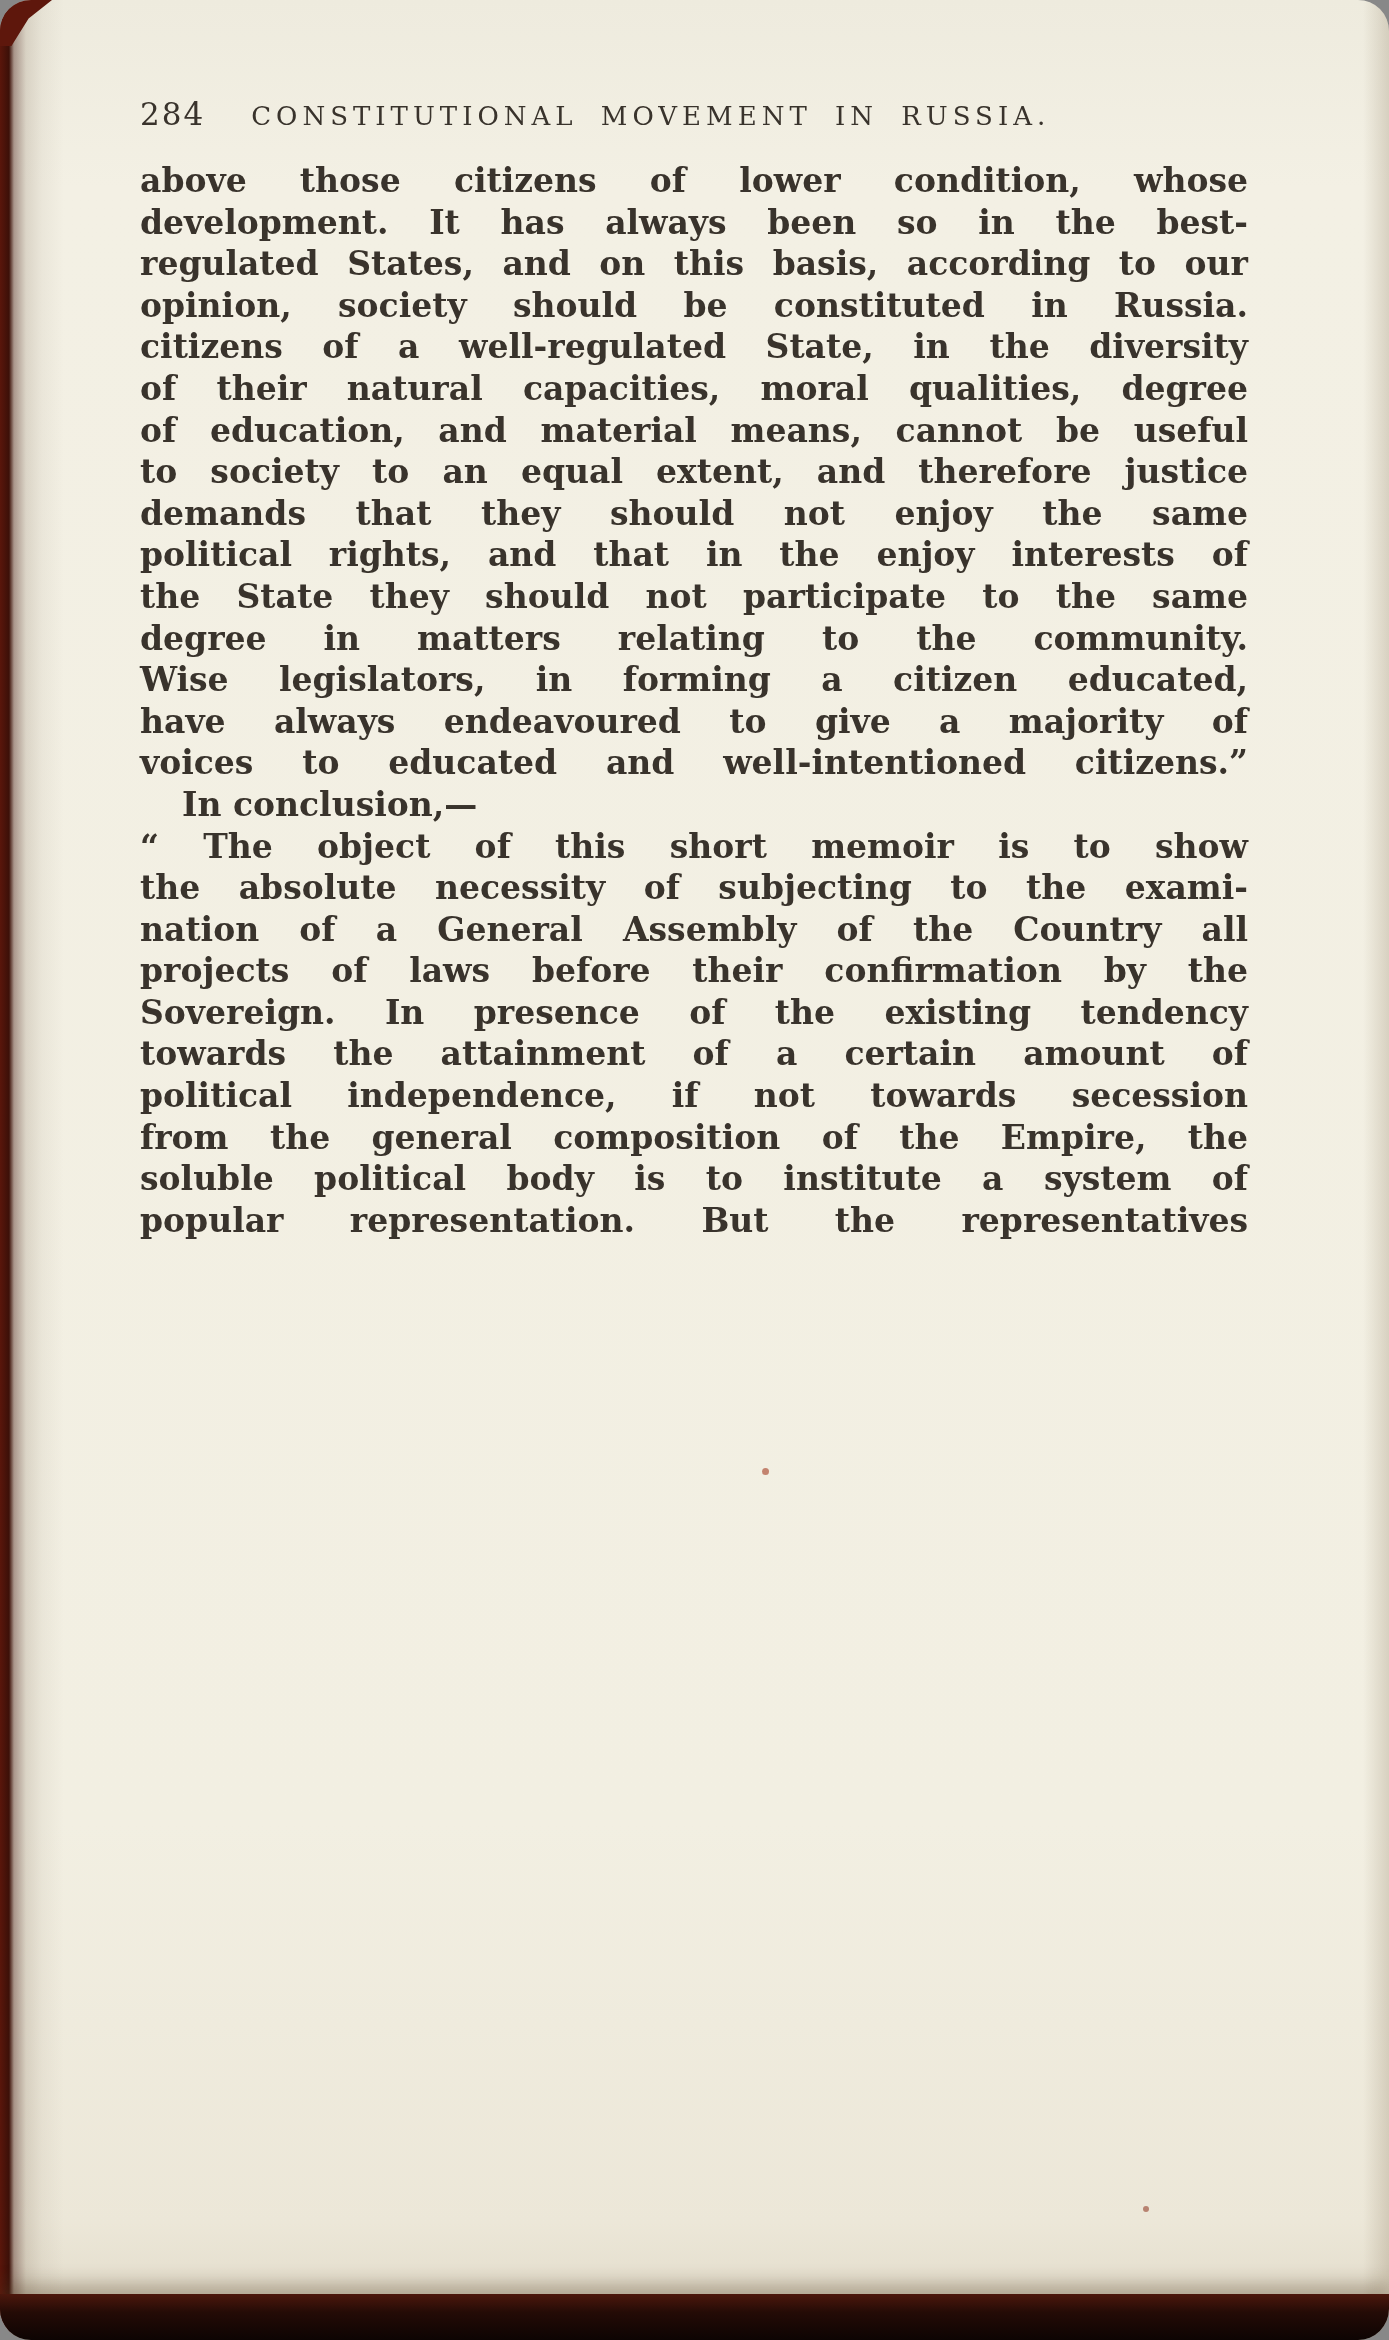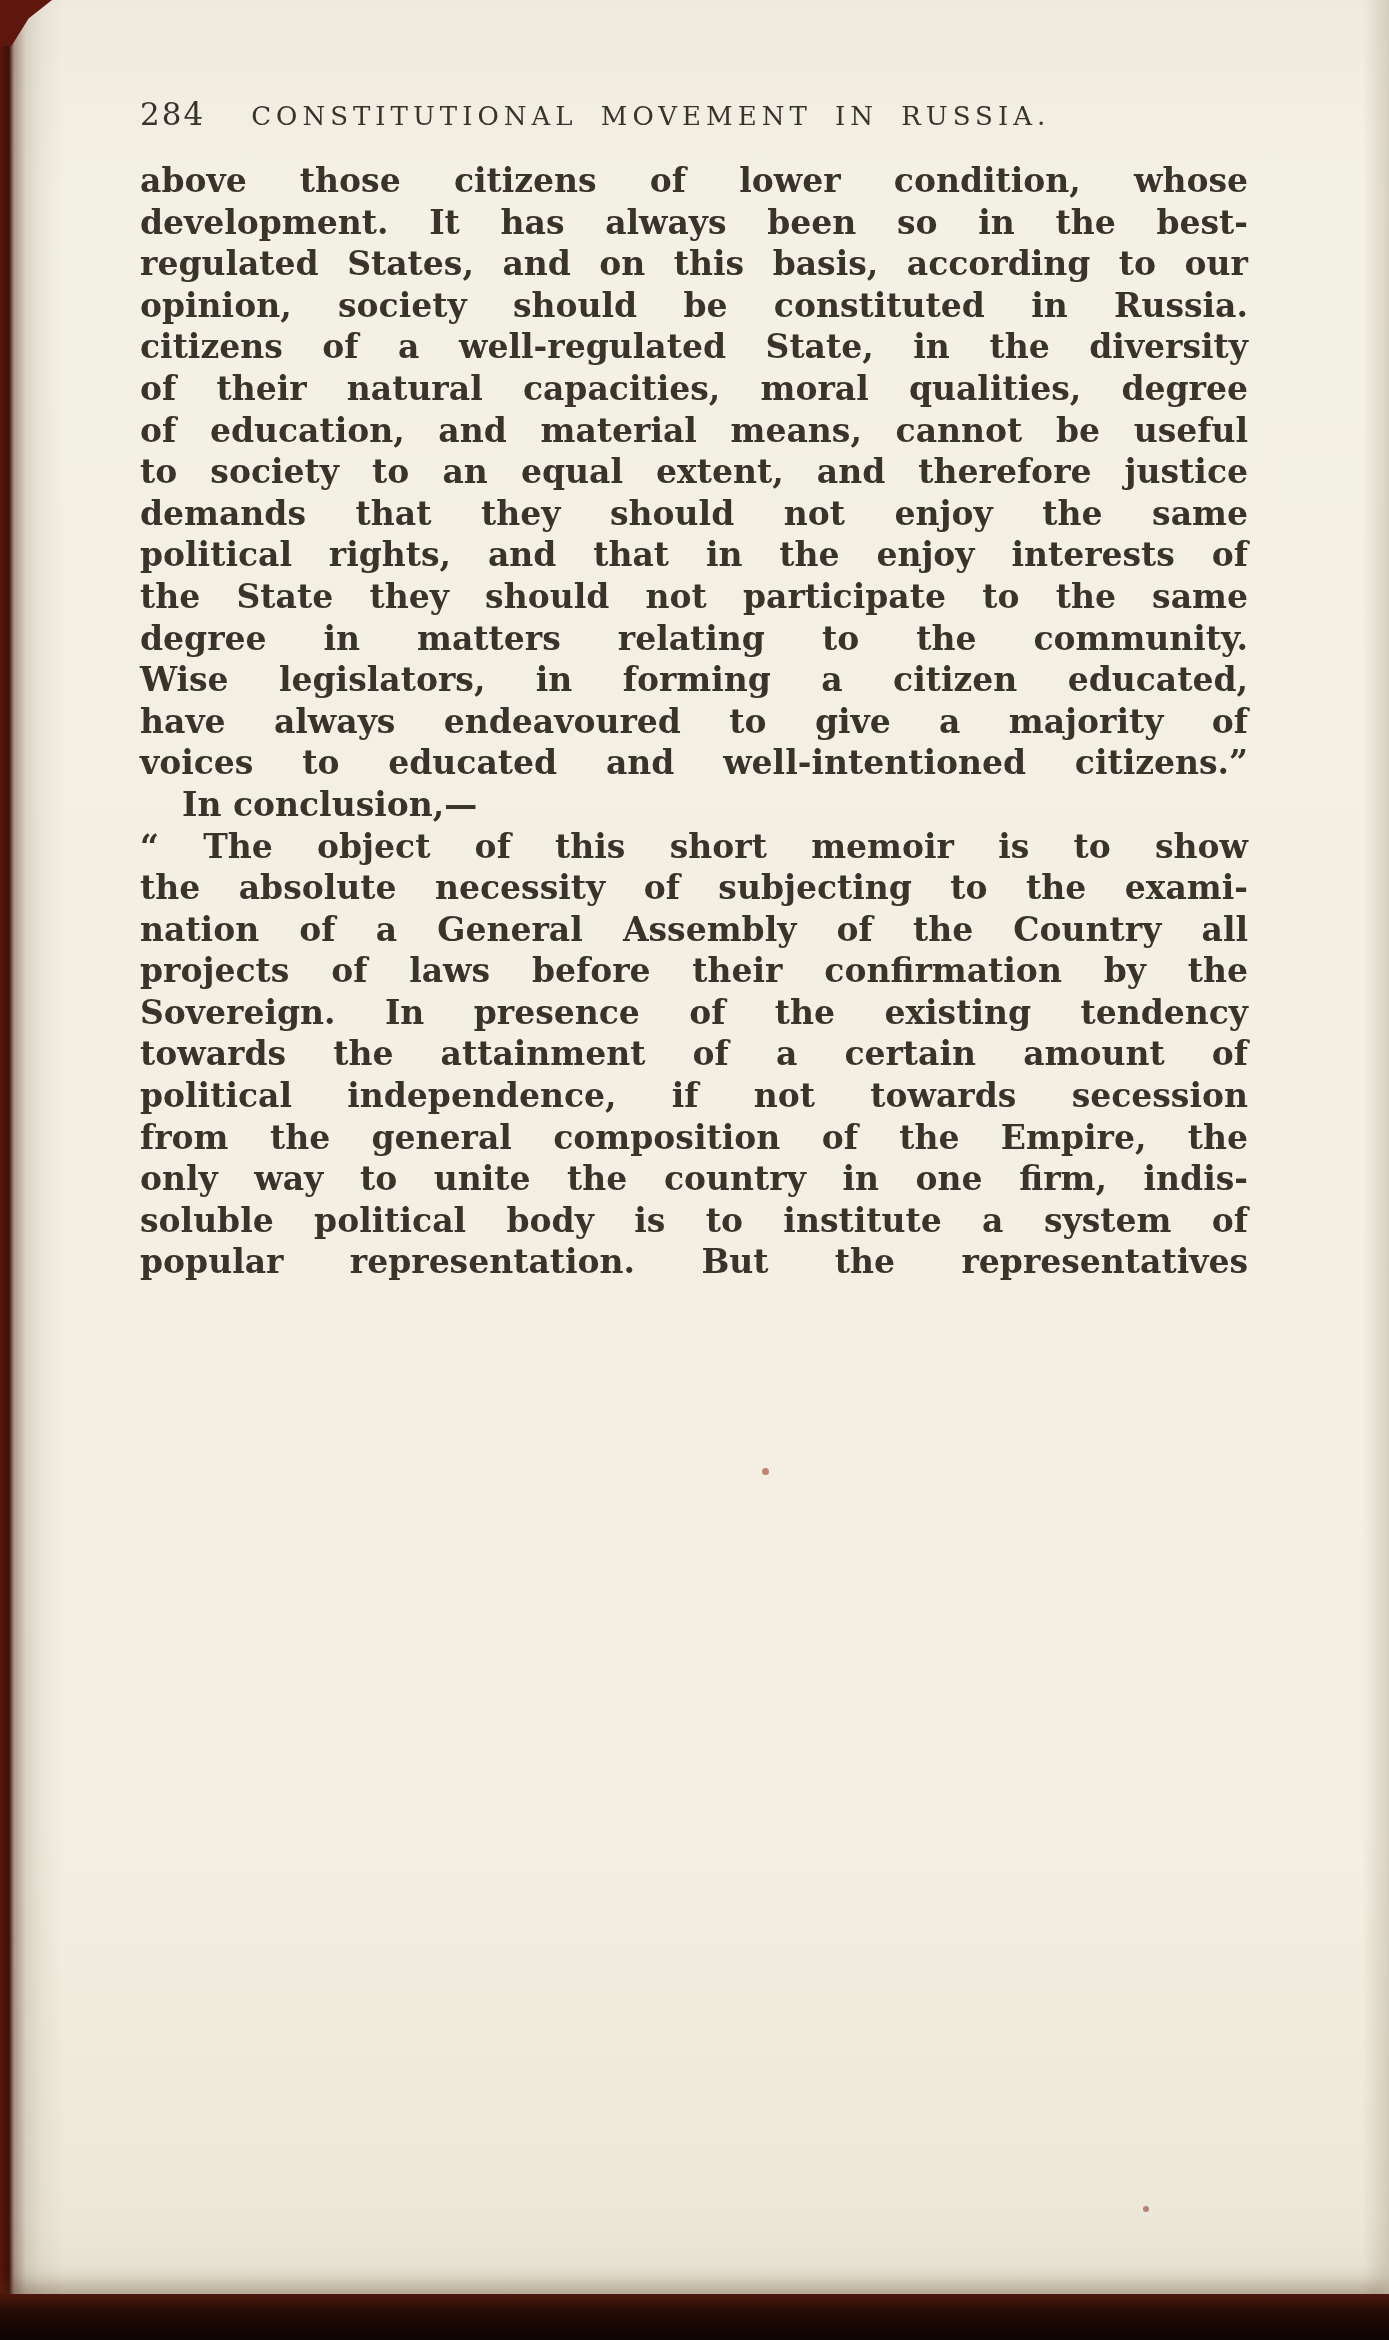--- a/index.html
+++ b/index.html
@@ -10,20 +10,21 @@
   .page {
     position: relative;
     width: 1389px;
     height: 2340px;
     margin: 0 auto;
     overflow: hidden;
     background:
       linear-gradient(180deg, #eeebde 0%, #f3f0e4 8%, #f2efe2 78%, #ece7d8 95%, #ded7c5 100%);
     font-family: "DejaVu Serif", serif;
     color: #39332c;
+    border-radius: 31px;
   }
   
   .edge-left {
     position: absolute;
     left: 0; top: 0;
     width: 64px; height: 100%;
     background: linear-gradient(90deg,
       #5a160b 0px, #3c1008 9px,
       rgba(61,16,8,0.40) 14px,
       rgba(95,70,48,0.16) 26px,
@@ -131,21 +132,20 @@
       <div class="line">voices to educated and well-intentioned citizens.”</div>
       <div class="line indent noj">In conclusion,—</div>
       <div class="line">“ The object of this short memoir is to show</div>
       <div class="line">the absolute necessity of subjecting to the exami-</div>
       <div class="line">nation of a General Assembly of the Country all</div>
       <div class="line">projects of laws before their confirmation by the</div>
       <div class="line">Sovereign. In presence of the existing tendency</div>
       <div class="line">towards the attainment of a certain amount of</div>
       <div class="line">political independence, if not towards secession</div>
       <div class="line">from the general composition of the Empire, the</div>
-      <div class="line">only way to unite the country in one firm, indis-</div>
       <div class="line">soluble political body is to institute a system of</div>
       <div class="line">popular representation. But the representatives</div>
     </div>
 
   <div class="speck s1"></div>
   <div class="speck s2"></div>
 
   <div class="edge-bottom"></div>
 </div>
 

